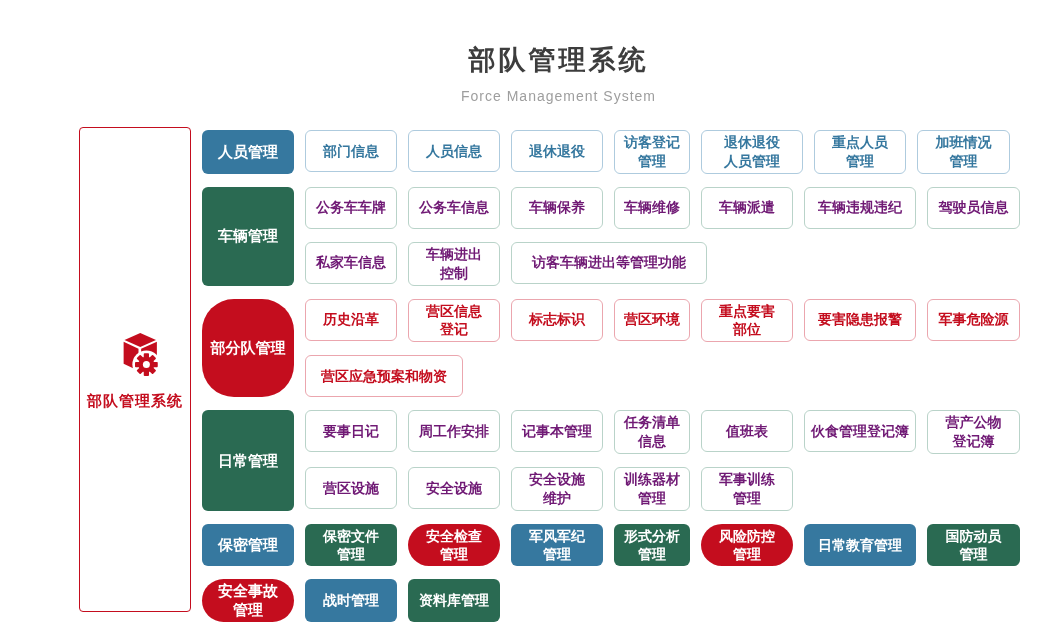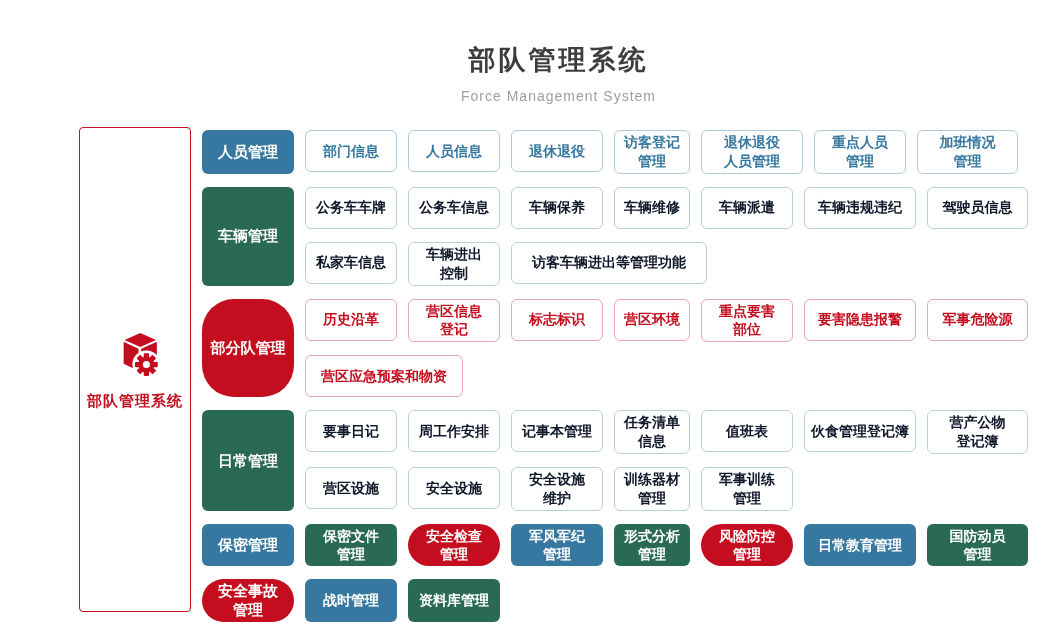--- a/index.html
+++ b/index.html
@@ -30,24 +30,24 @@
   .solid { font-size: 14px; flex: none; }
 
   .boxed { background: #fff; border-radius: 6px; border: 1px solid; font-size: 14px; font-weight: bold;
     display: flex; align-items: center; justify-content: center; text-align: center;
     min-height: 42px; line-height: 1.35; white-space: pre-line; padding: 2px 3px; flex: none; }
 
   .c-blue  { background: #36789F; }
   .c-green { background: #2A6A52; }
   .c-red   { background: #C40D1E; border-radius: 32px; }
   .t-blue  { color: #36789F; border-color: #AECBDE; }
-  .t-green { color: #0f172a; border-color: #B9D3C9; }
+  .t-green { color: #701a75; border-color: #B9D3C9; }
   .t-red   { color: #C40D1E; border-color: #EBA6AE; }
 
-  .w92{width:92px} .w93{width:101px} .w94{width:76px} .w112{width:112px}
+  .w92{width:92px} .w93{width:93px} .w94{width:76px} .w112{width:112px}
   .w114{width:102px} .w158{width:158px} .w196{width:196px}
 </style>
 </head>
 <body>
 
 <div class="page">
 
   <div class="header">
     <div class="title">部队管理系统</div>
     <div class="subtitle">Force Management System</div>

